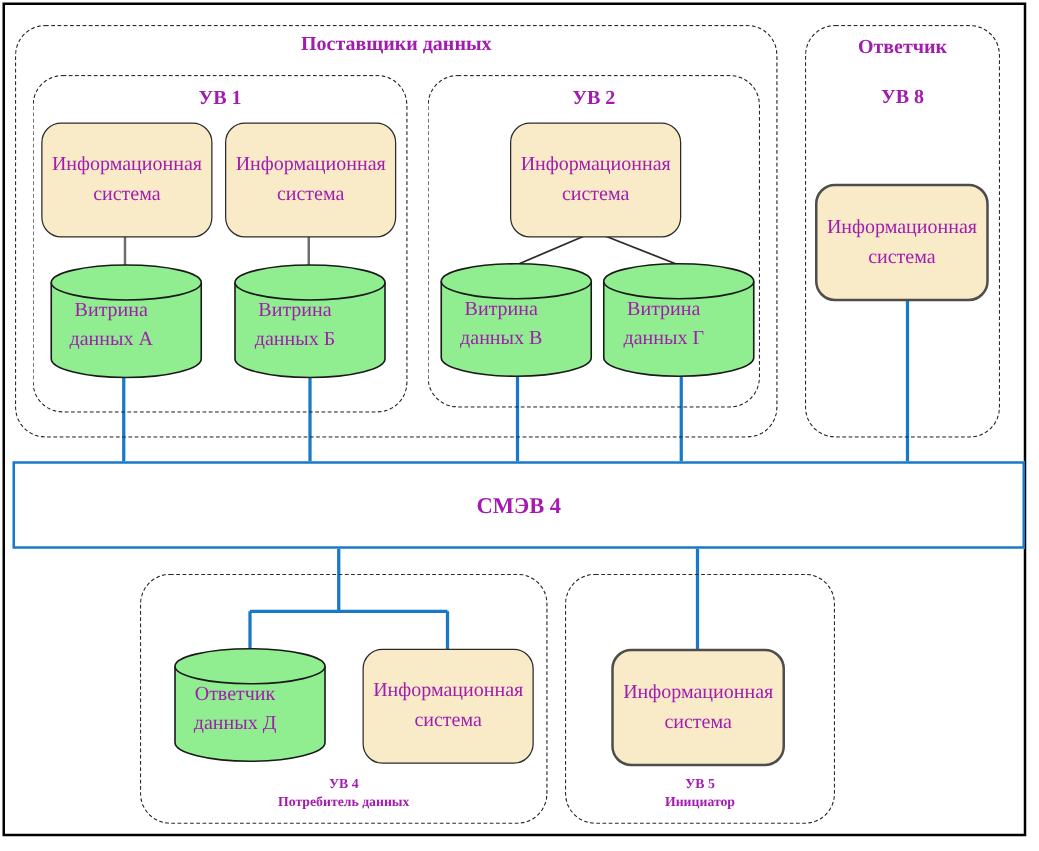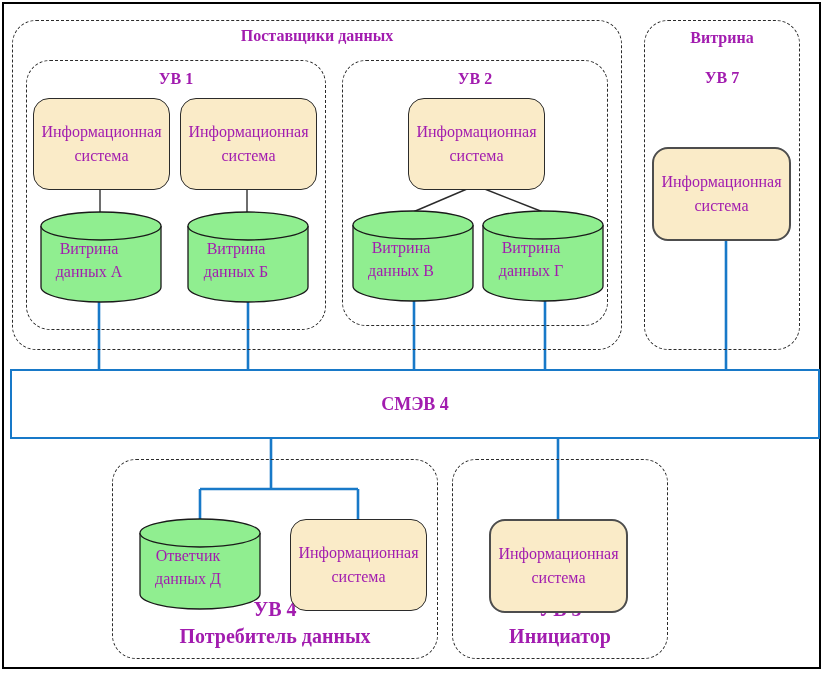--- a/index.html
+++ b/index.html
@@ -42,21 +42,21 @@
 
   .bus {
     position:absolute; left:10px; top:369px; width:806px; height:66px;
     background:#fff; border:2.5px solid #1879C8;
     display:flex; align-items:center; justify-content:center;
     font-weight:bold; font-size:18px;
   }
 
   .role-labels {
     position:absolute; left:0; right:0; bottom:8px; text-align:center;
-    font-weight:bold; font-size:20px; line-height:1.35;
+    font-weight:bold; font-size:11px; line-height:1.35;
   }
 </style>
 </head>
 <body>
 
 <div class="canvas">
 
   <div class="frame"></div>
 
   <svg class="wires" viewBox="0 0 831 681">
@@ -83,22 +83,22 @@
 
   <div class="dashed" style="left:26px; top:60px; width:298px; height:268px;">
     <div class="group-title" style="top:9px;">УВ 1</div>
   </div>
 
   <div class="dashed" style="left:342px; top:60px; width:264px; height:264px;">
     <div class="group-title" style="top:9px;">УВ 2</div>
   </div>
 
   <div class="dashed" style="left:644px; top:20px; width:154px; height:328px;">
-    <div class="group-title" style="top:8px;">Витрина</div>
-    <div class="group-title" style="top:48px;">УВ 7</div>
+    <div class="group-title" style="top:8px;">Ответчик</div>
+    <div class="group-title" style="top:48px;">УВ 8</div>
   </div>
 
   <div class="dashed" style="left:112px; top:459px; width:324px; height:198px;">
     <div class="role-labels">
       <div>УВ 4</div>
       <div>Потребитель данных</div>
     </div>
   </div>
 
   <div class="dashed" style="left:452px; top:459px; width:214px; height:198px;">

